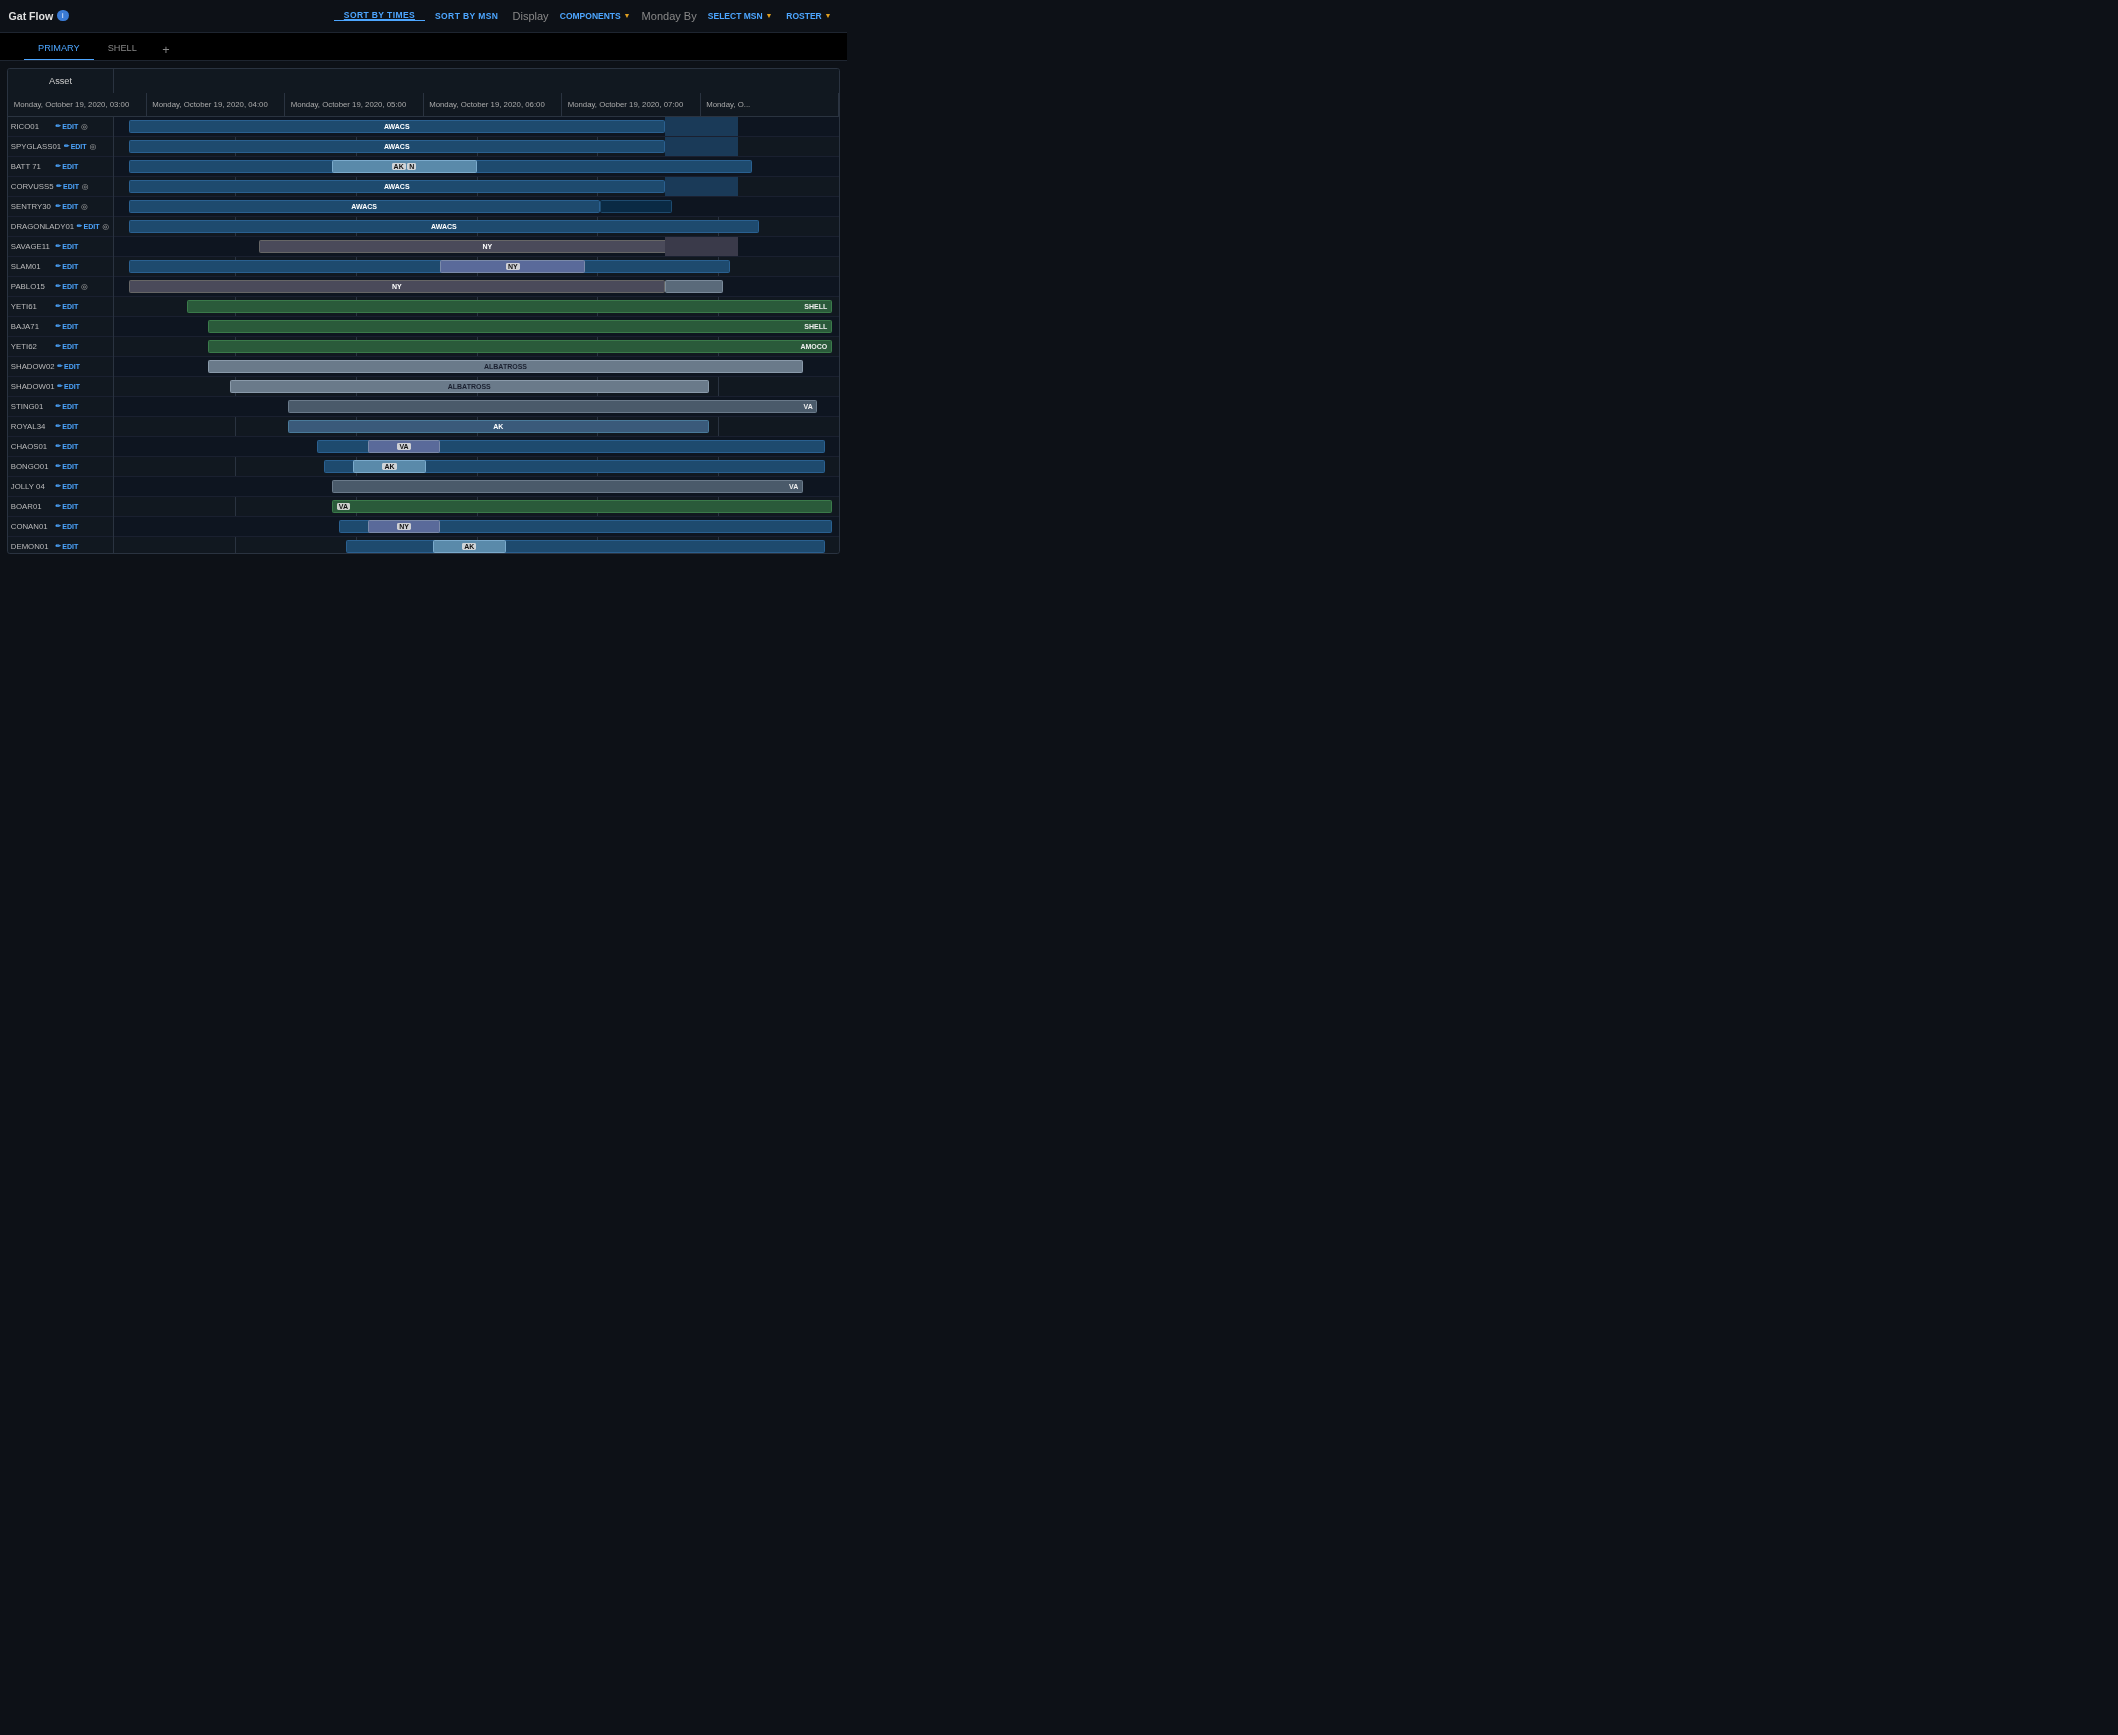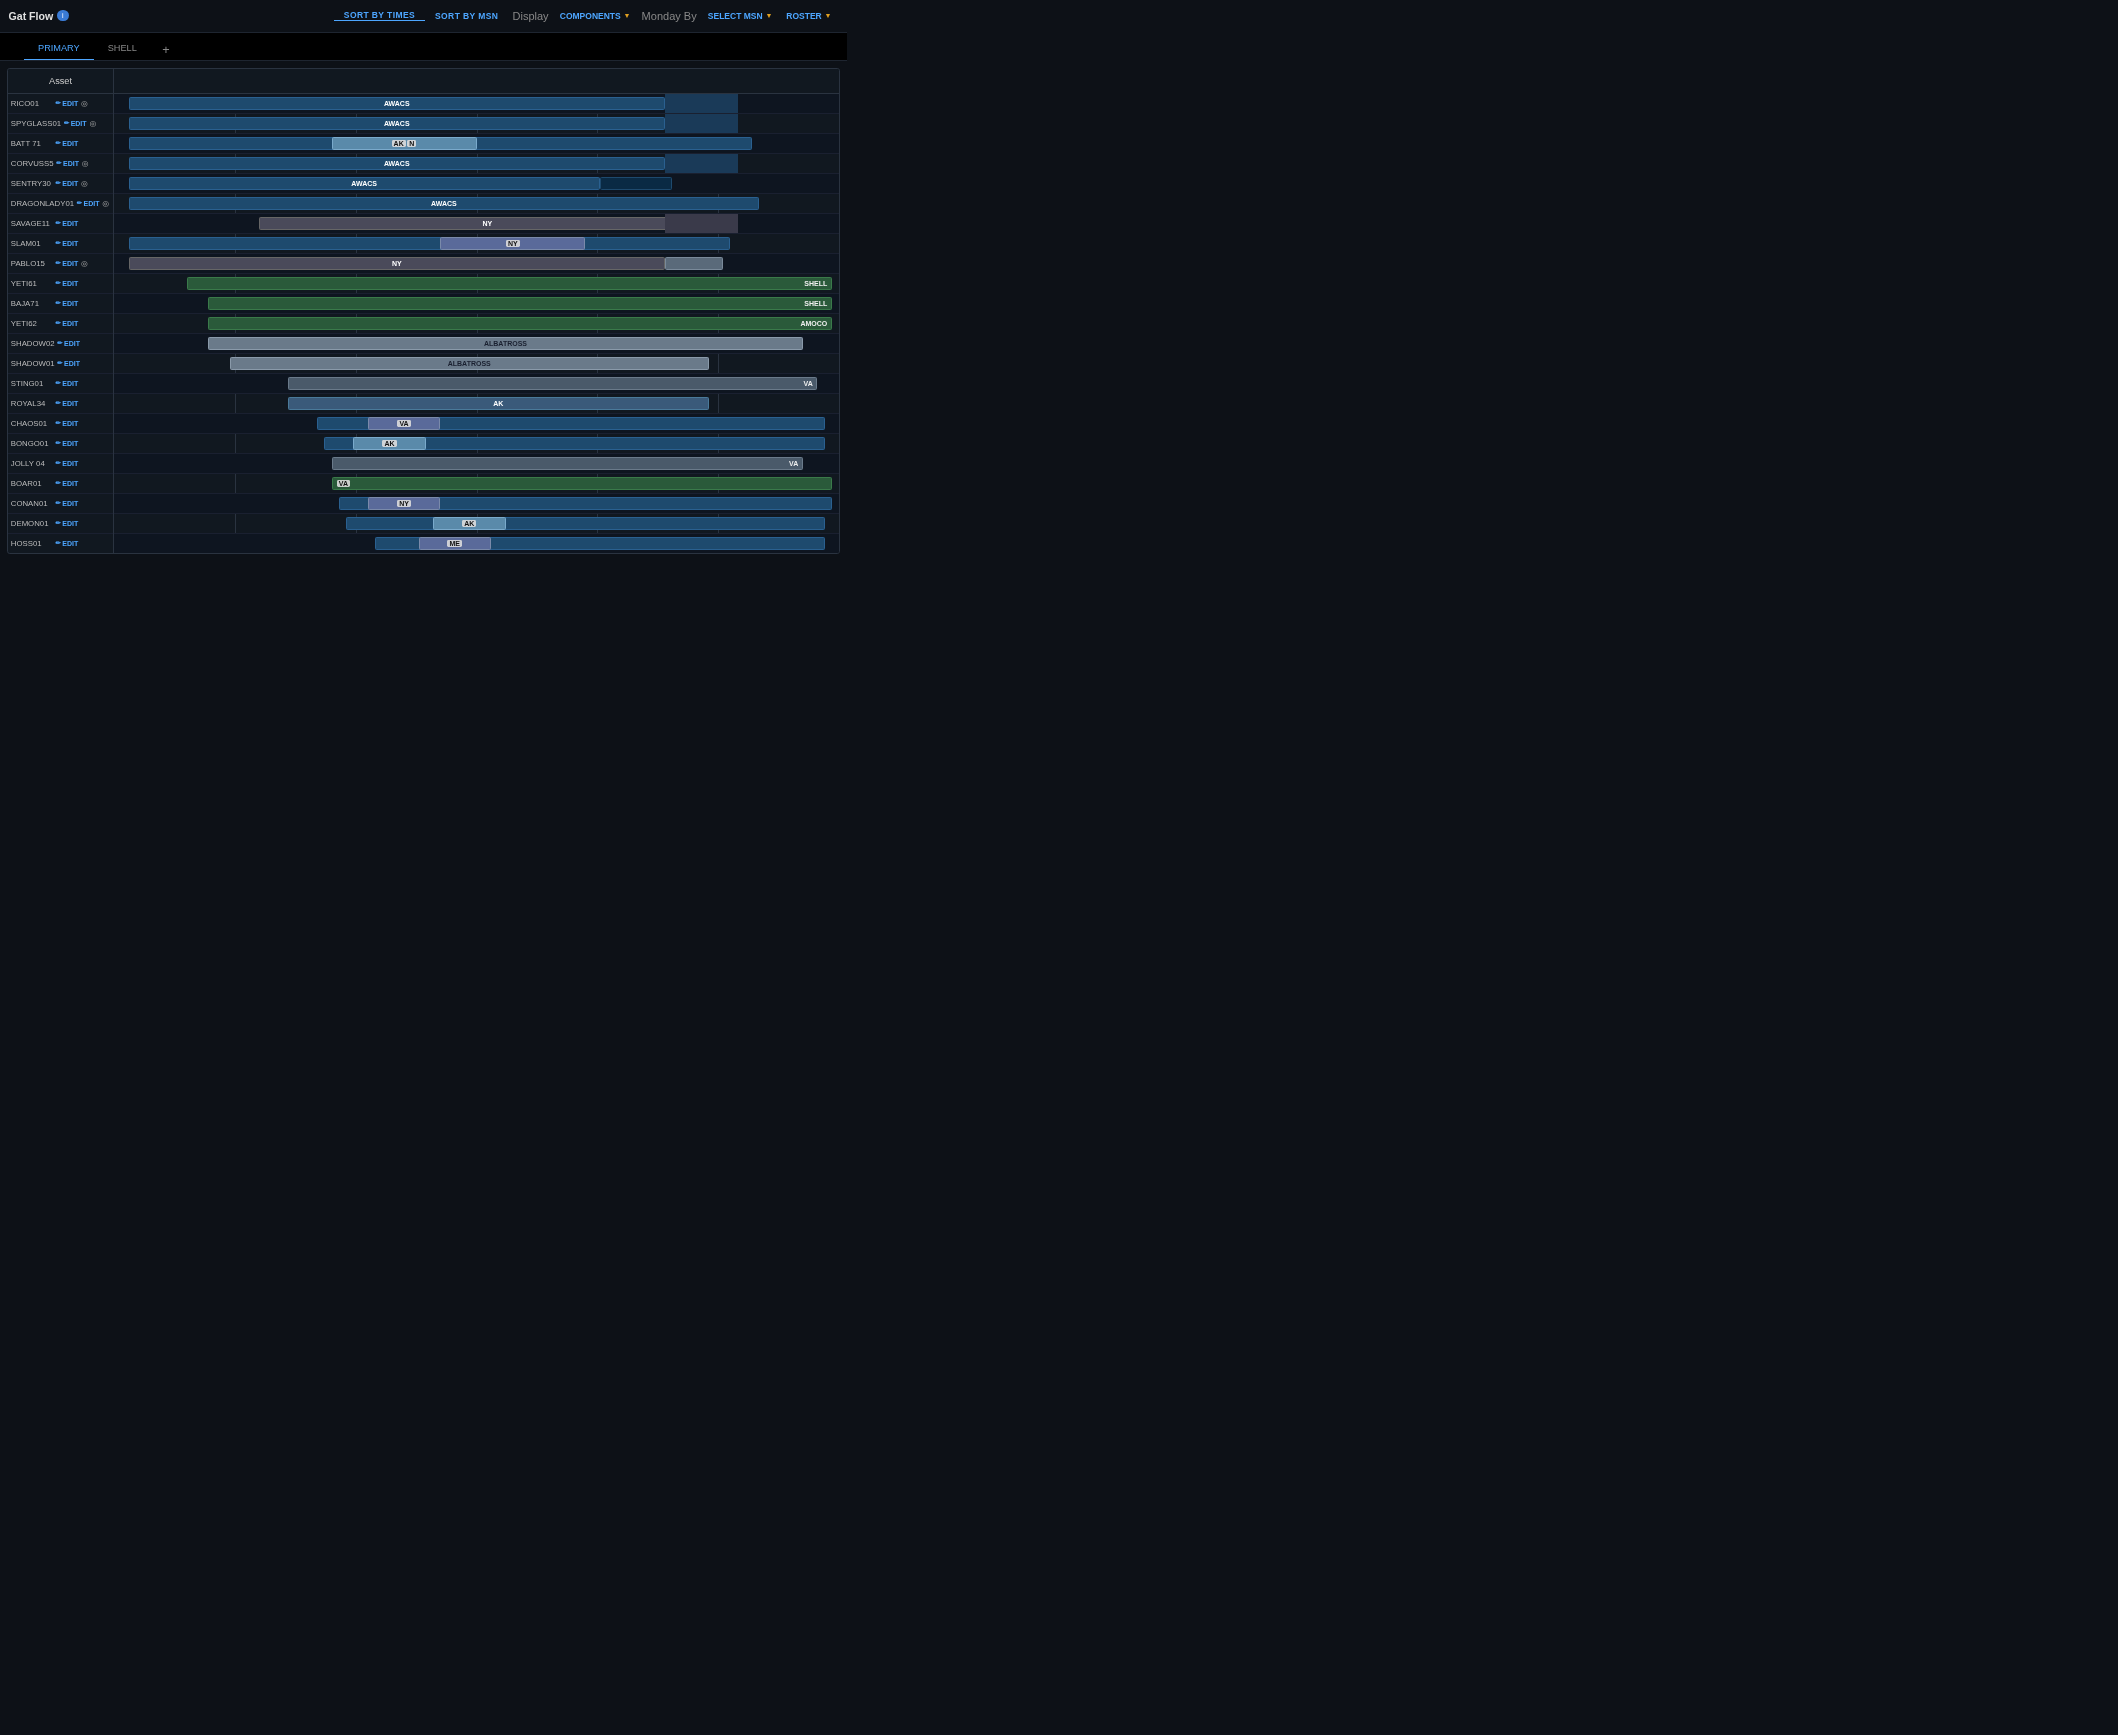--- a/index.html
+++ b/index.html
@@ -43,21 +43,21 @@
     .nav-spacer { flex: 1; }
     .nav-btn {
       color: #4da6ff;
       font-size: 8.5px;
       font-weight: bold;
       padding: 0 10px;
       cursor: pointer;
       text-transform: uppercase;
       letter-spacing: 0.4px;
     }
-    .nav-btn.active { color: #4da6ff; border-bottom: 1.4px solid #4da6ff; }
+    .nav-btn.active { color: #4da6ff; border-bottom: 1.4px solid #4da6ff; text-decoration: underline; }
     .nav-label {
       color: #888;
       font-size: 11px;
       padding: 0 4.2px;
     }
     .nav-dropdown {
       display: flex;
       align-items: center;
       color: #4da6ff;
       font-size: 8.5px;
@@ -280,20 +280,28 @@
   <div class="tab">SHELL</div>
   <span class="tab-add">+</span>
 </div>
 
 <div class="main-content">
   <div class="gantt-wrapper">
     <div class="gantt-container">
 
       <div class="gantt-header">
         <div class="gantt-asset-header">Asset</div>
+        <div class="gantt-timeline-header">
+          <div class="time-column-header">Monday, October 19, 2020, 03:00</div>
+          <div class="time-column-header">Monday, October 19, 2020, 04:00</div>
+          <div class="time-column-header">Monday, October 19, 2020, 05:00</div>
+          <div class="time-column-header">Monday, October 19, 2020, 06:00</div>
+          <div class="time-column-header">Monday, October 19, 2020, 07:00</div>
+          <div class="time-column-header">Monday, O...</div>
+        </div>
       </div>
 
       <div class="gantt-body">
 
         <div class="gantt-labels">
 
           <div class="asset-row-label">
             <span class="asset-name">RICO01</span>
             <span class="edit-btn"><span class="edit-icon">✏</span>EDIT</span>
             <span class="target-icon">◎</span>

